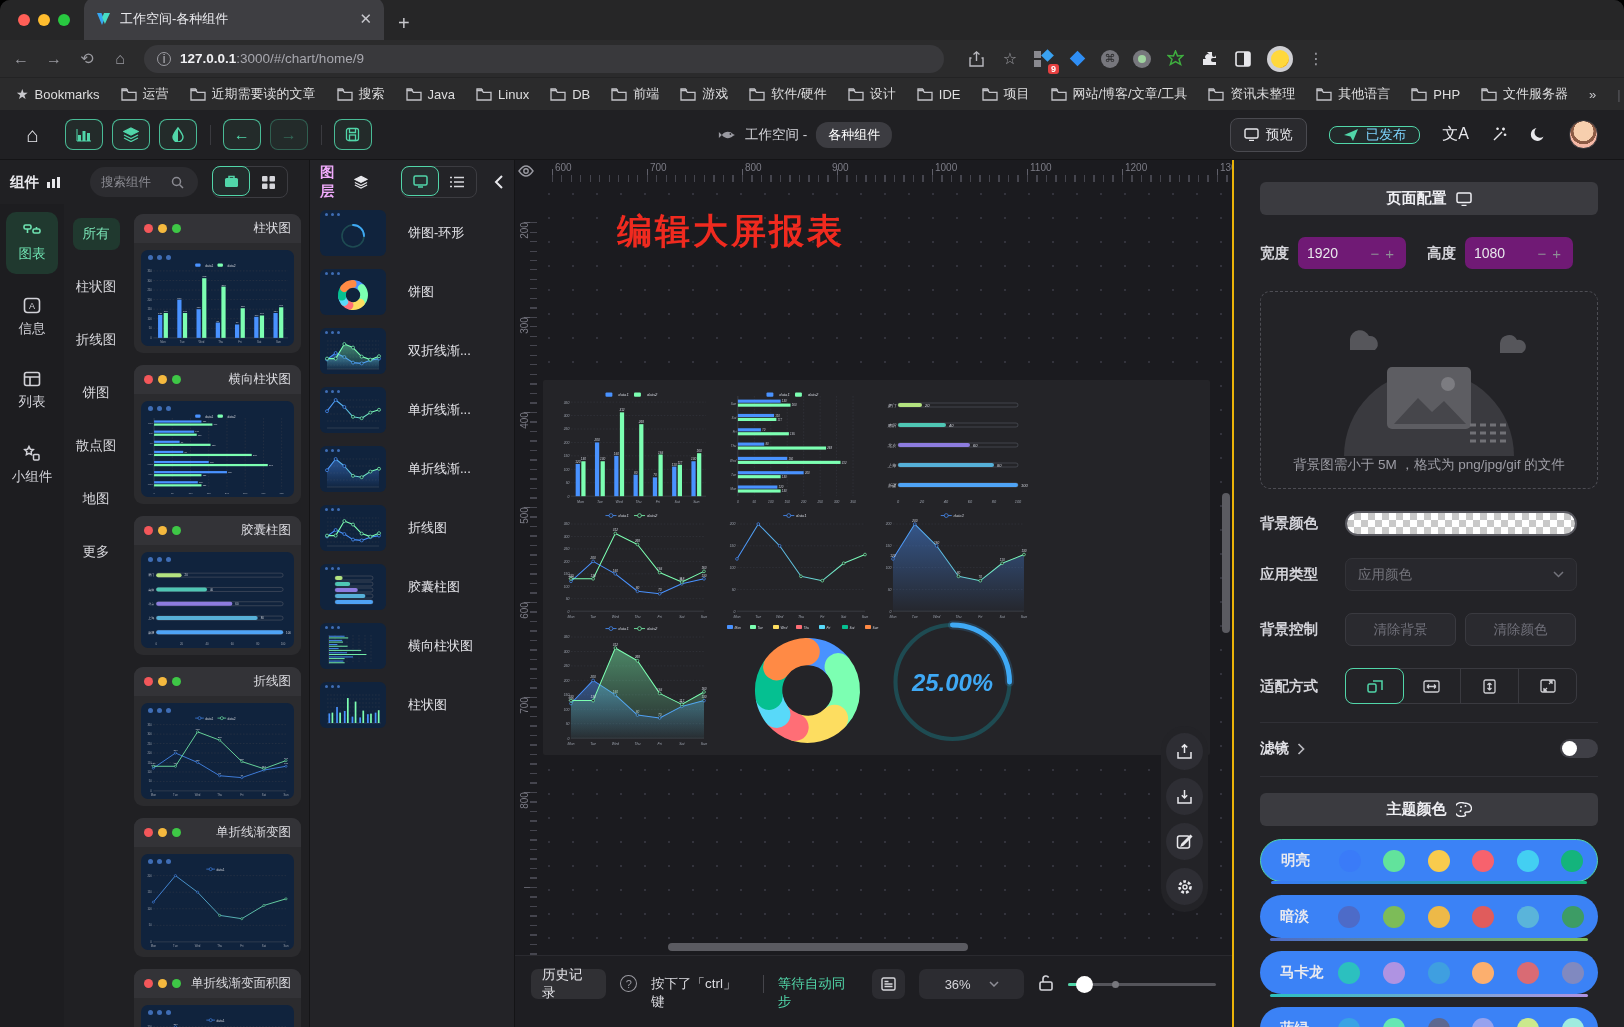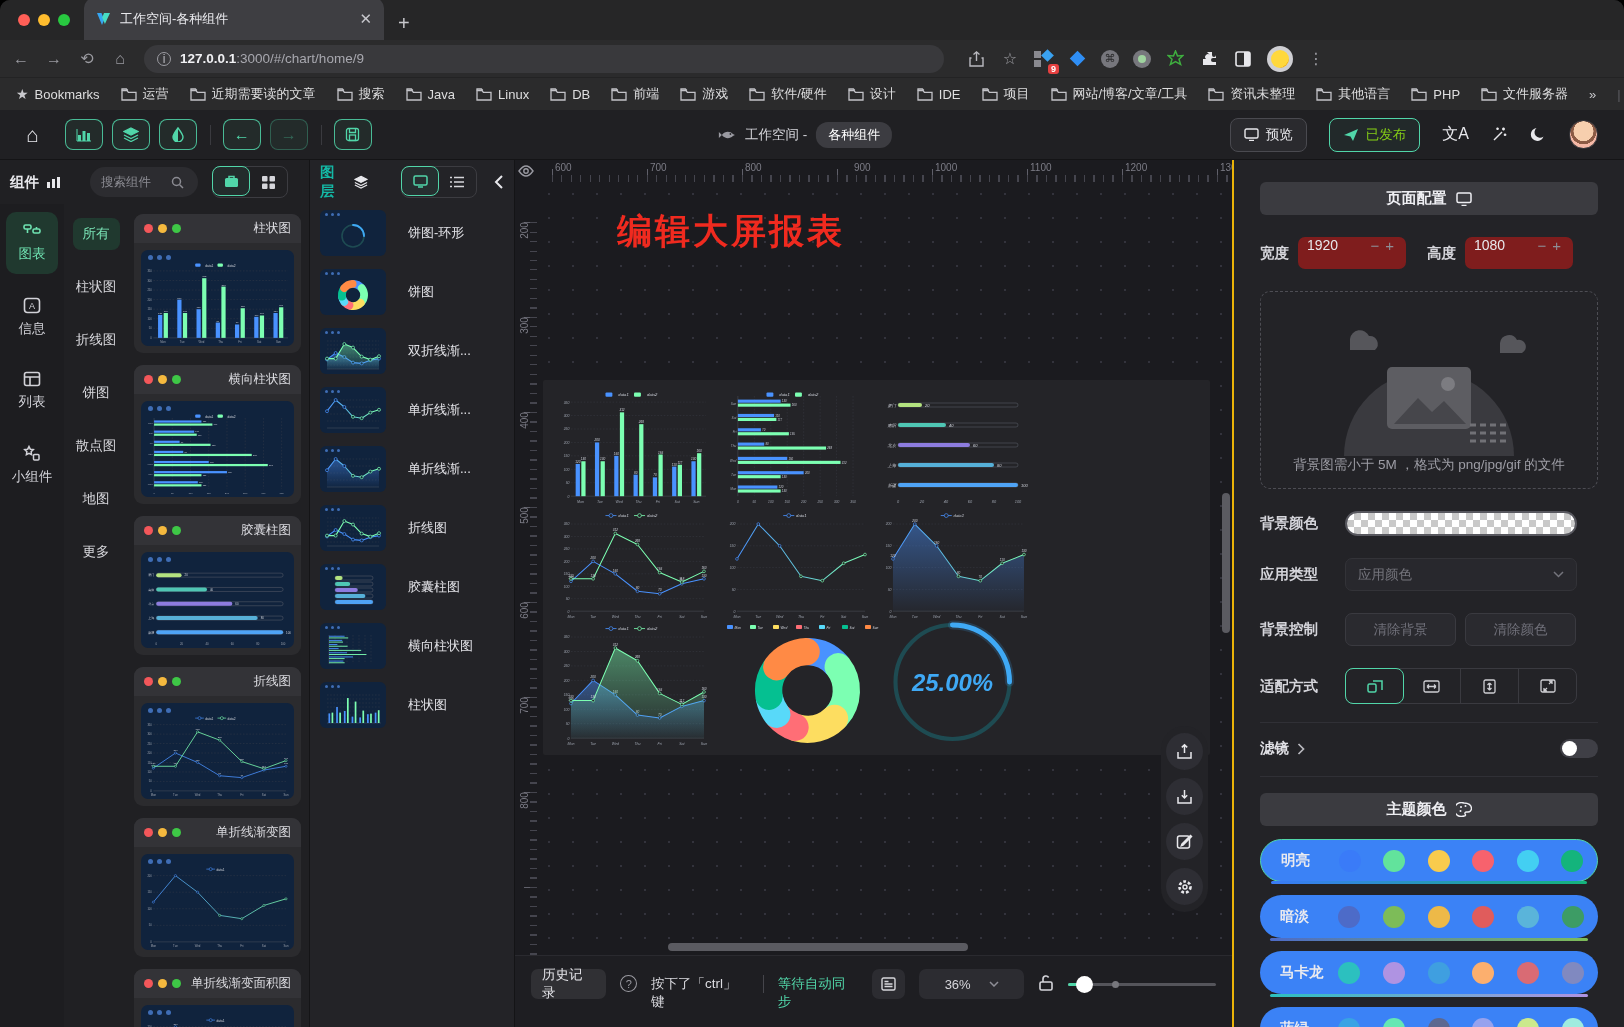--- a/index.html
+++ b/index.html
@@ -35,21 +35,21 @@
   .home-ic{color:#e8e8ec;font-size:21px;margin-right:26px;}
   .tbtn{width:38px;height:31px;border:1px solid rgba(81,214,169,.85);background:rgba(81,214,169,.06);border-radius:8px;display:flex;align-items:center;justify-content:center;margin-right:9px;}
   .tbtn.dim{border-color:rgba(81,214,169,.3);}
   .tsep{width:1px;height:20px;background:#3a3a3f;margin:0 12px 0 4px;}
   .arrow-g{color:#51d6a9;font-size:16px;}
   .arrow-dim{color:rgba(81,214,169,.35);font-size:16px;}
   .app-title{position:absolute;left:50%;top:0;height:50px;transform:translateX(-54%);display:flex;align-items:center;gap:9px;color:#d6d6db;font-size:13.5px;}
   .name-pill{background:#3c3c41;border-radius:12px;padding:4px 12px;color:#fff;font-size:13px;}
   .appbar-right{margin-left:auto;display:flex;align-items:center;gap:22px;}
   .btn-preview{height:34px;border:1px solid #4a4a50;background:#2a2a2e;color:#e8e8ec;border-radius:8px;padding:0 13px;display:flex;align-items:center;gap:7px;font-size:13.5px;}
-  .btn-pub{height:34px;border:1px solid #51d6a9;background:rgba(81,214,169,.05);color:#84cc16;border-radius:8px;padding:0 13px;display:flex;align-items:center;gap:7px;font-size:13.5px;}
+  .btn-pub{height:18px;border:1px solid #51d6a9;background:rgba(81,214,169,.05);color:#7dd3fc;border-radius:8px;padding:0 13px;display:flex;align-items:center;gap:7px;font-size:13.5px;}
   .wicon{color:#e8e8ec;font-size:16px;}
   .avatar{width:29px;height:29px;border-radius:50%;background:radial-gradient(circle at 50% 38%,#f7cfae 0 46%,#8c5b45 47% 60%,#f5b8a6 61%);border:1px solid #3a3a3f;}
   
   .main{display:flex;height:867px;}
   
   .left-panel{width:310px;background:#202023;border-right:1px solid #141416;display:flex;flex-direction:column;}
   .lp-head{height:44px;display:flex;align-items:center;padding:0 10px;gap:8px;color:#e8e8ec;font-size:14.5px;font-weight:600;}
   .search{width:108px;height:30px;background:#2c2c30;border-radius:15px;display:flex;align-items:center;padding:0 9px;margin-left:22px;}
   .search input{background:transparent;border:0;outline:0;width:72px;color:#cfcfd4;font-size:12.5px;}
   .search input::placeholder{color:#8b8b92;}
@@ -69,21 +69,21 @@
   .dots3{display:flex;gap:5px;}
   .dots3 span{width:9px;height:9px;border-radius:50%;}
   .card-title{color:#dcdce1;font-size:12.5px;}
   .card-body{padding:7px;}
   .preview{height:96px;background:#10233d;border-radius:7px;position:relative;}
   .pdots{position:absolute;top:5px;left:7px;display:flex;gap:4px;}
   .pdots i{width:5px;height:5px;border-radius:50%;background:#3f6db5;}
   .cchart{position:absolute;left:3px;right:3px;top:13px;bottom:2px;}
   
   .layers-panel{width:205px;background:#232327;border-right:1px solid #141416;display:flex;flex-direction:column;position:relative;}
-  .ly-head{height:44px;display:flex;align-items:center;padding:0 10px;gap:7px;color:#14b8a6;font-size:14.5px;font-weight:600;}
+  .ly-head{height:44px;display:flex;align-items:center;padding:0 10px;gap:7px;color:#f0abfc;font-size:14.5px;font-weight:600;}
   .ly-seg{display:flex;border:1px solid #3c3c41;border-radius:8px;margin-left:26px;}
   .collapse{margin-left:10px;}
   .ly-list{flex:1;padding:6px 10px;display:flex;flex-direction:column;gap:13px;overflow:hidden;}
   .ly-item{display:flex;align-items:center;gap:10px;}
   .thumb{width:66px;height:46px;background:#10233d;border-radius:6px;position:relative;flex:0 0 auto;}
   .tdots{position:absolute;top:3px;left:5px;display:flex;gap:3px;}
   .tdots i{width:3px;height:3px;border-radius:50%;background:#3f6db5;}
   .tchart{position:absolute;left:2px;right:2px;top:8px;bottom:2px;}
   .ly-label{color:#e2e2e7;font-size:13px;white-space:nowrap;margin-left:12px;}
   
@@ -114,21 +114,21 @@
   .slider{width:150px;height:30px;display:flex;align-items:center;position:relative;}
   .sl-track{position:absolute;left:0;right:0;height:3px;background:#55555b;border-radius:2px;}
   .sl-fill{position:absolute;left:0;width:16px;height:3px;background:#51d6a9;border-radius:2px;}
   .sl-knob{position:absolute;left:8px;width:17px;height:17px;background:#fff;border-radius:50%;}
   .sl-dot{position:absolute;left:44px;width:7px;height:7px;background:#77777d;border-radius:50%;}
   
   .right-panel{width:392px;background:#232327;border-left:2px solid #eab308;padding:22px 26px 0;overflow:hidden;}
   .section-btn{height:33px;background:#3b3b40;border-radius:6px;display:flex;align-items:center;justify-content:center;gap:9px;color:#eeeef2;font-size:15px;font-weight:600;}
   .cfg-row{display:flex;align-items:center;margin-top:22px;gap:9px;}
   .cfg-label{color:#d4d4da;font-size:14.5px;font-weight:600;white-space:nowrap;}
-  .stepper{width:108px;height:32px;background:#7f1d1d;border-radius:7px;display:flex;padding:0 9px;color:#e8e8ec;font-size:14px;}
+  .stepper{width:108px;height:32px;background:#701a75;border-radius:7px;display:flex;align-items:center;padding:0 9px;color:#e8e8ec;font-size:14px;}
   .stepper .num{flex:1;}
   .stepper .mm{color:#8e8e96;font-size:15px;padding:0 3px;}
   .upload{margin-top:22px;border:1px dashed #4d4d54;border-radius:10px;height:198px;display:flex;flex-direction:column;align-items:center;justify-content:flex-end;padding-bottom:14px;position:relative;}
   .upload-caption{color:#9d9da5;font-size:13.5px;}
   .ctl-left{width:76px;color:#d4d4da;font-size:14.5px;font-weight:600;}
   .checker{width:232px;height:25px;border-radius:13px;border:2px solid #57575e;background:repeating-conic-gradient(#c9c9c9 0% 25%,#ffffff 0% 50%);background-size:14px 14px;}
   .sel{width:232px;height:33px;background:#28282d;border:1px solid #333338;border-radius:7px;display:flex;align-items:center;justify-content:space-between;padding:0 12px;color:#74747c;font-size:13.5px;}
   .ghostbtn{width:111px;height:33px;background:#2a2a2f;border:1px solid #3a3a40;border-radius:7px;color:#70707a;font-size:13.5px;display:flex;align-items:center;justify-content:center;}
   .fitgrp{width:232px;height:36px;border:1px solid #3a3a40;border-radius:8px;display:flex;}
   .fitcell{flex:1;display:flex;align-items:center;justify-content:center;border-right:1px solid #3a3a40;}
@@ -1280,21 +1280,21 @@
         <span class="eye-corner">
             <svg width="16" height="12" viewBox="0 0 16 12">
               <path d="M1 6c2.5-3.5 5-5 7-5s4.5 1.5 7 5c-2.5 3.5-5 5-7 5S3.5 9.5 1 6z" fill="none" stroke="#9a9aa2" stroke-width="1.4"></path>
               <circle cx="8" cy="6" r="2.2" fill="none" stroke="#9a9aa2" stroke-width="1.4"></circle>
             </svg>
           </span>
         <div class="hruler">
             <span style="left: 18px;">600</span>
             <span style="left: 113px;">700</span>
             <span style="left: 208px;">800</span>
-            <span style="left: 317px;">900</span>
+            <span style="left: 295px;">900</span>
             <span style="left: 398px;">1000</span>
             <span style="left: 493px;">1100</span>
             <span style="left: 588px;">1200</span>
             <span style="left: 683px;">1300</span>
           </div>
         <div class="vruler">
             <span style="top: 43px;">200</span>
             <span style="top: 138px;">300</span>
             <span style="top: 233px;">400</span>
             <span style="top: 328px;">500</span>

